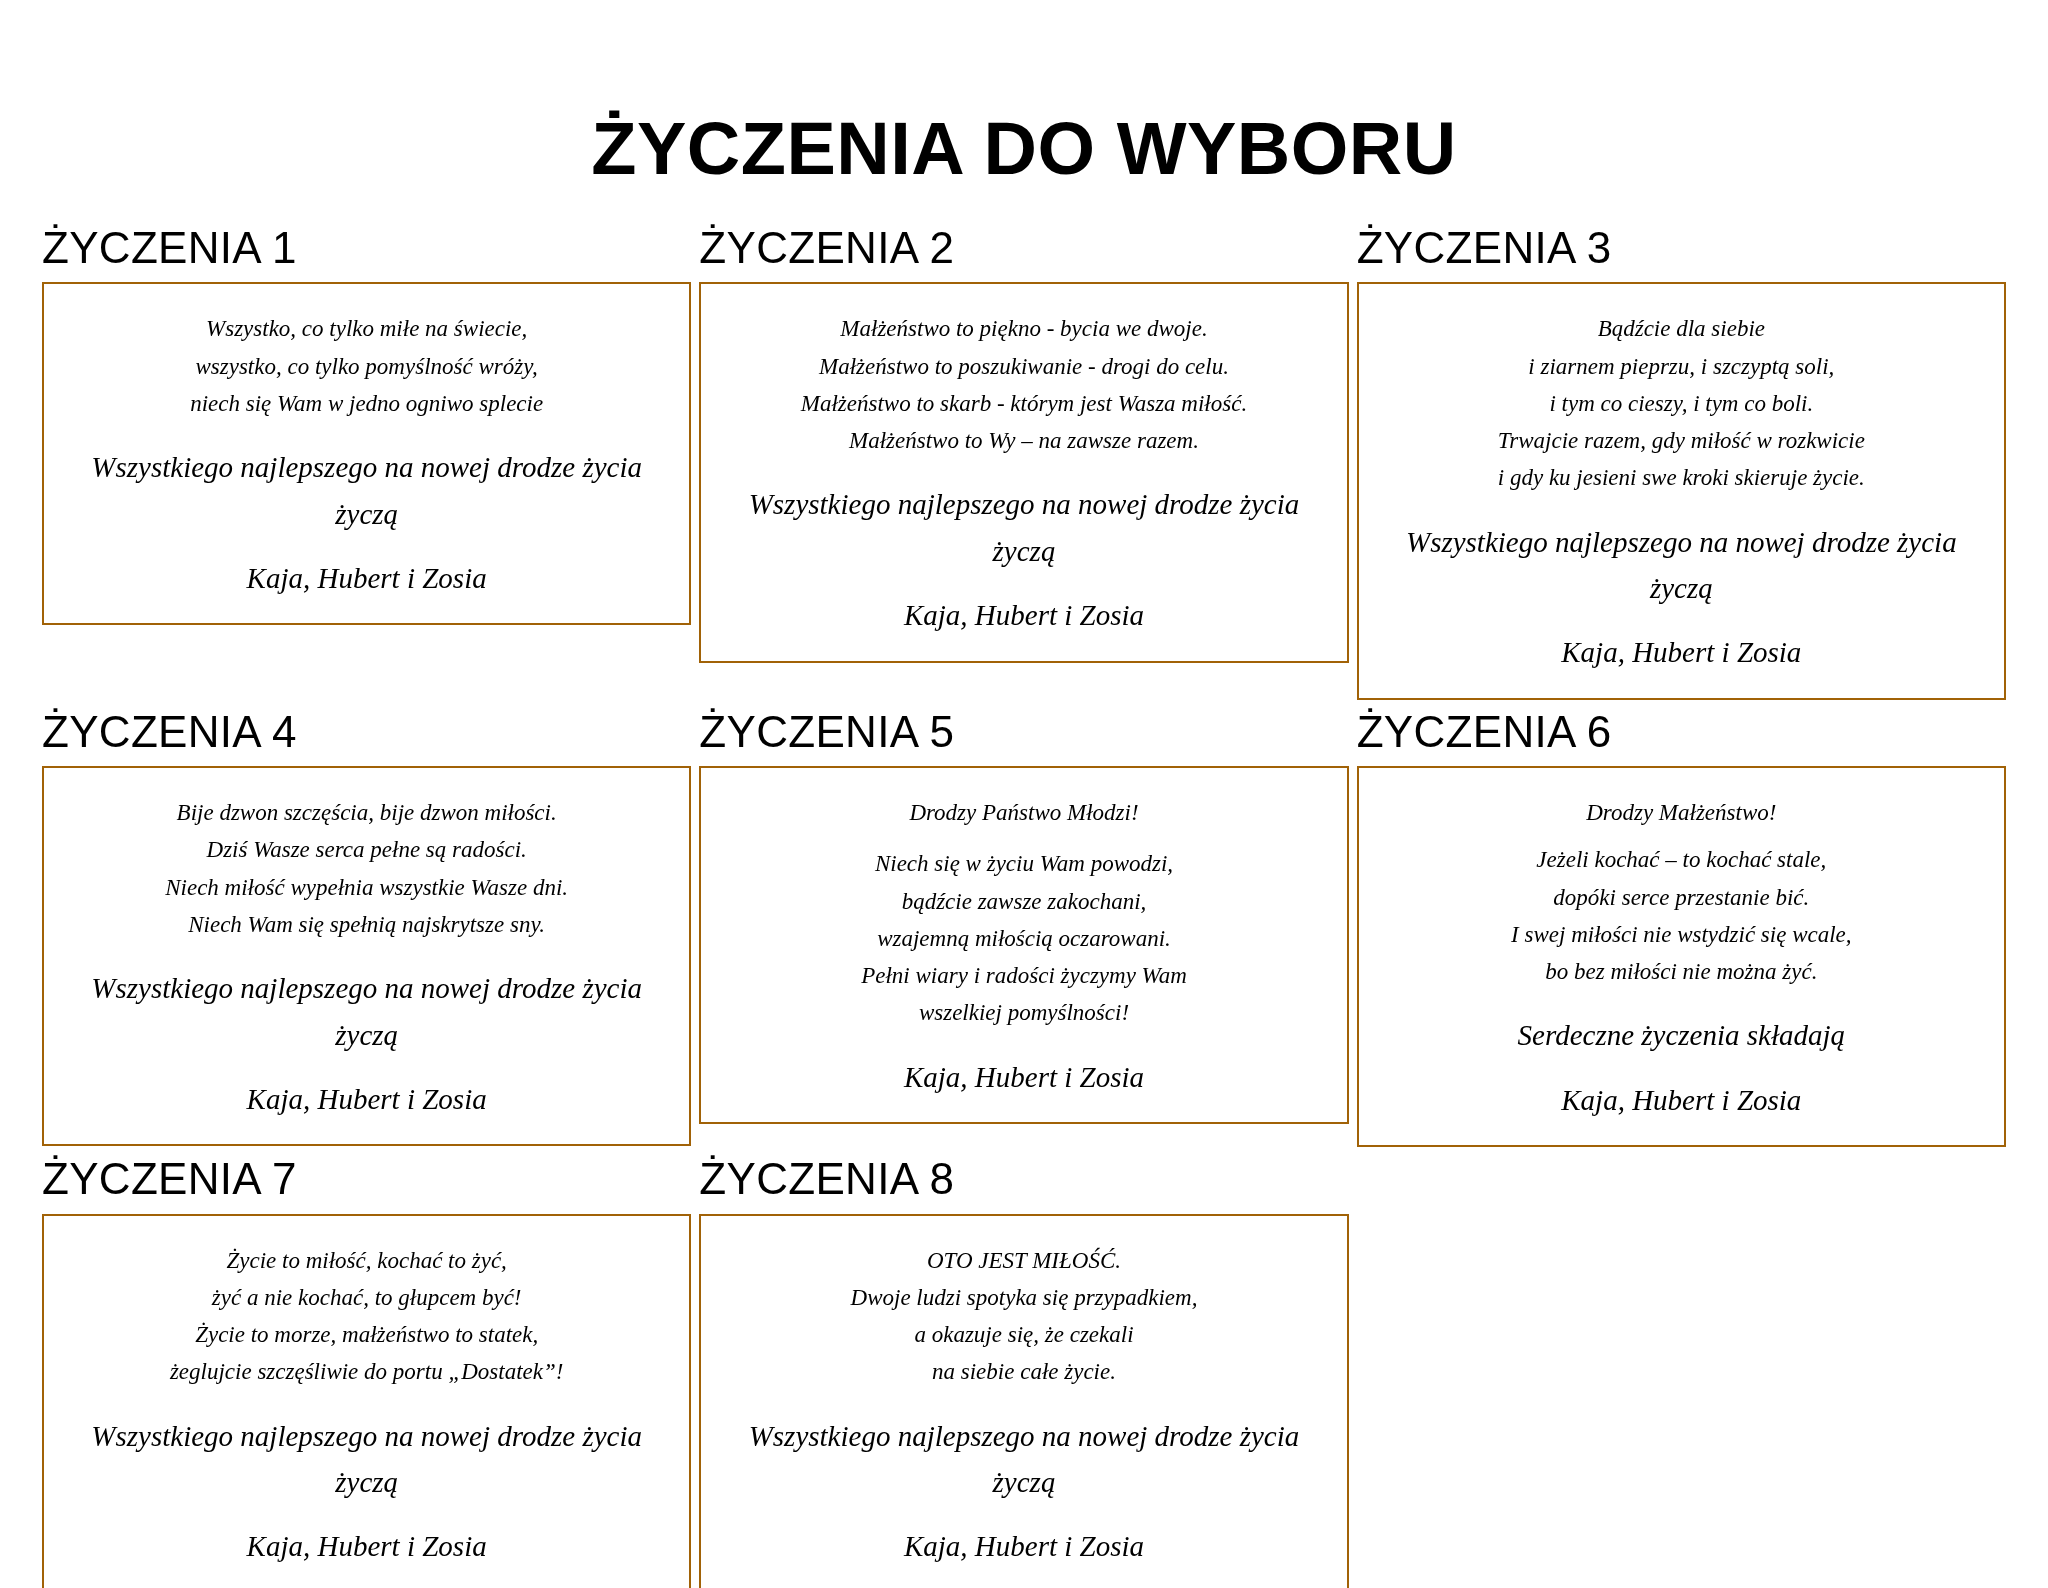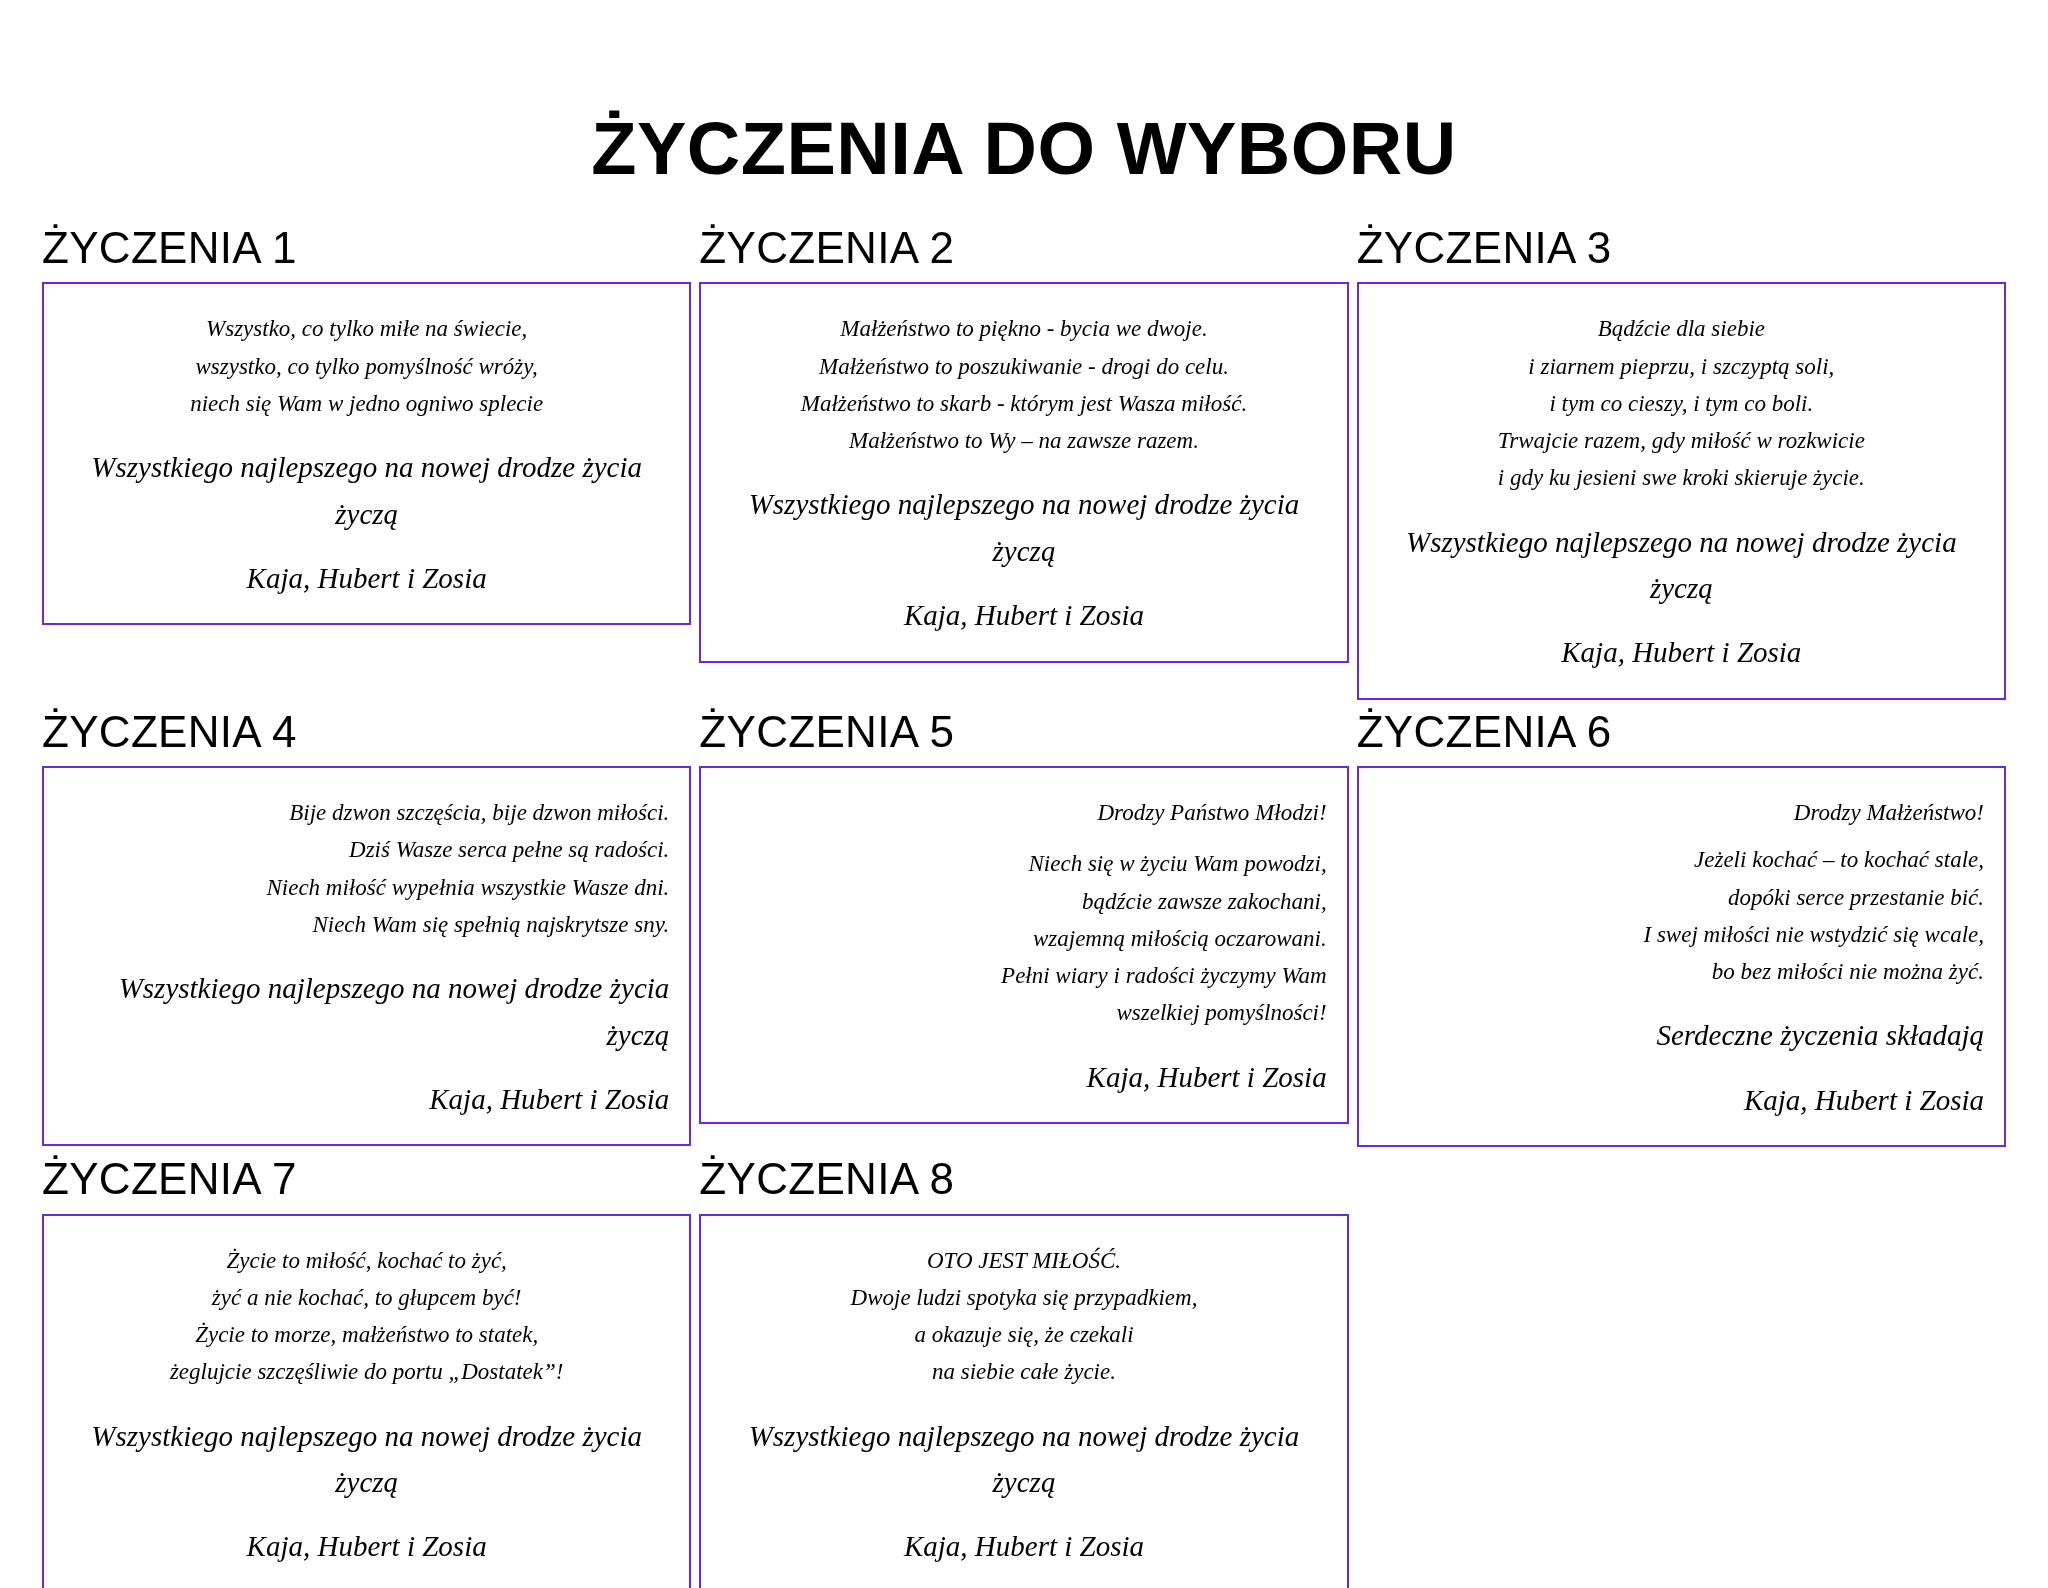--- a/index.html
+++ b/index.html
@@ -46,30 +46,30 @@
   }
   .card-heading {
     font-family: "Liberation Sans", sans-serif;
     font-size: 44px;
     font-weight: 400;
     line-height: 1.1;
     margin: 0 0 10px 0;
     letter-spacing: 0.3px;
   }
   .card-box {
-    border: 2px solid #6d28d9;
+    border: 2px solid #a16207;
     box-sizing: border-box;
     padding: 26px 20px 22px 20px;
     text-align: center;
     font-style: italic;
     font-size: 23px;
     line-height: 1.62;
   }
   .card-box.h1 { min-height: 300px; }
-  .card-box.h2 { min-height: 274px; text-align: right; }
+  .card-box.h2 { min-height: 274px; }
   .card-box.h3 { min-height: 322px; }
   .body-line { white-space: nowrap; }
   .closing {
     margin-top: 22px;
     font-size: 29px;
     line-height: 1.6;
   }
   .closing .sign {
     display: block;
     margin-top: 18px;

